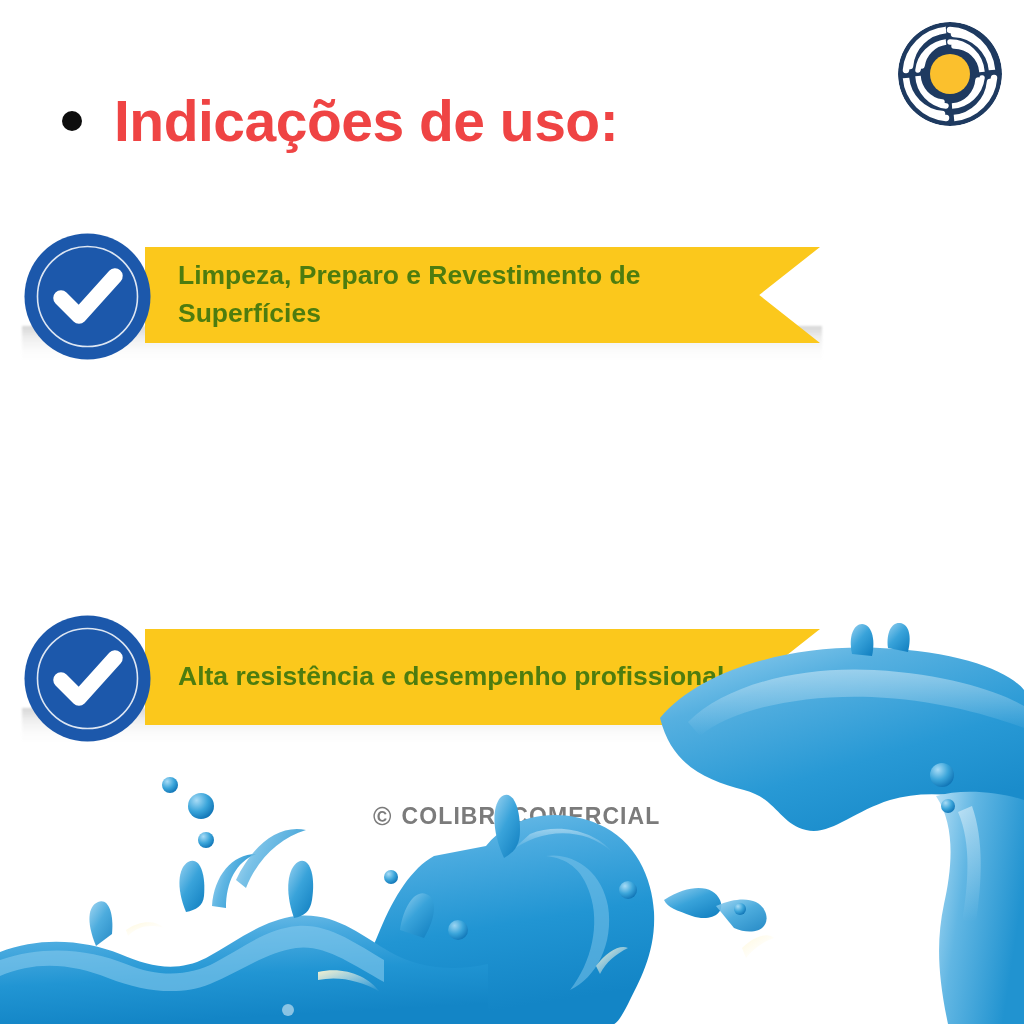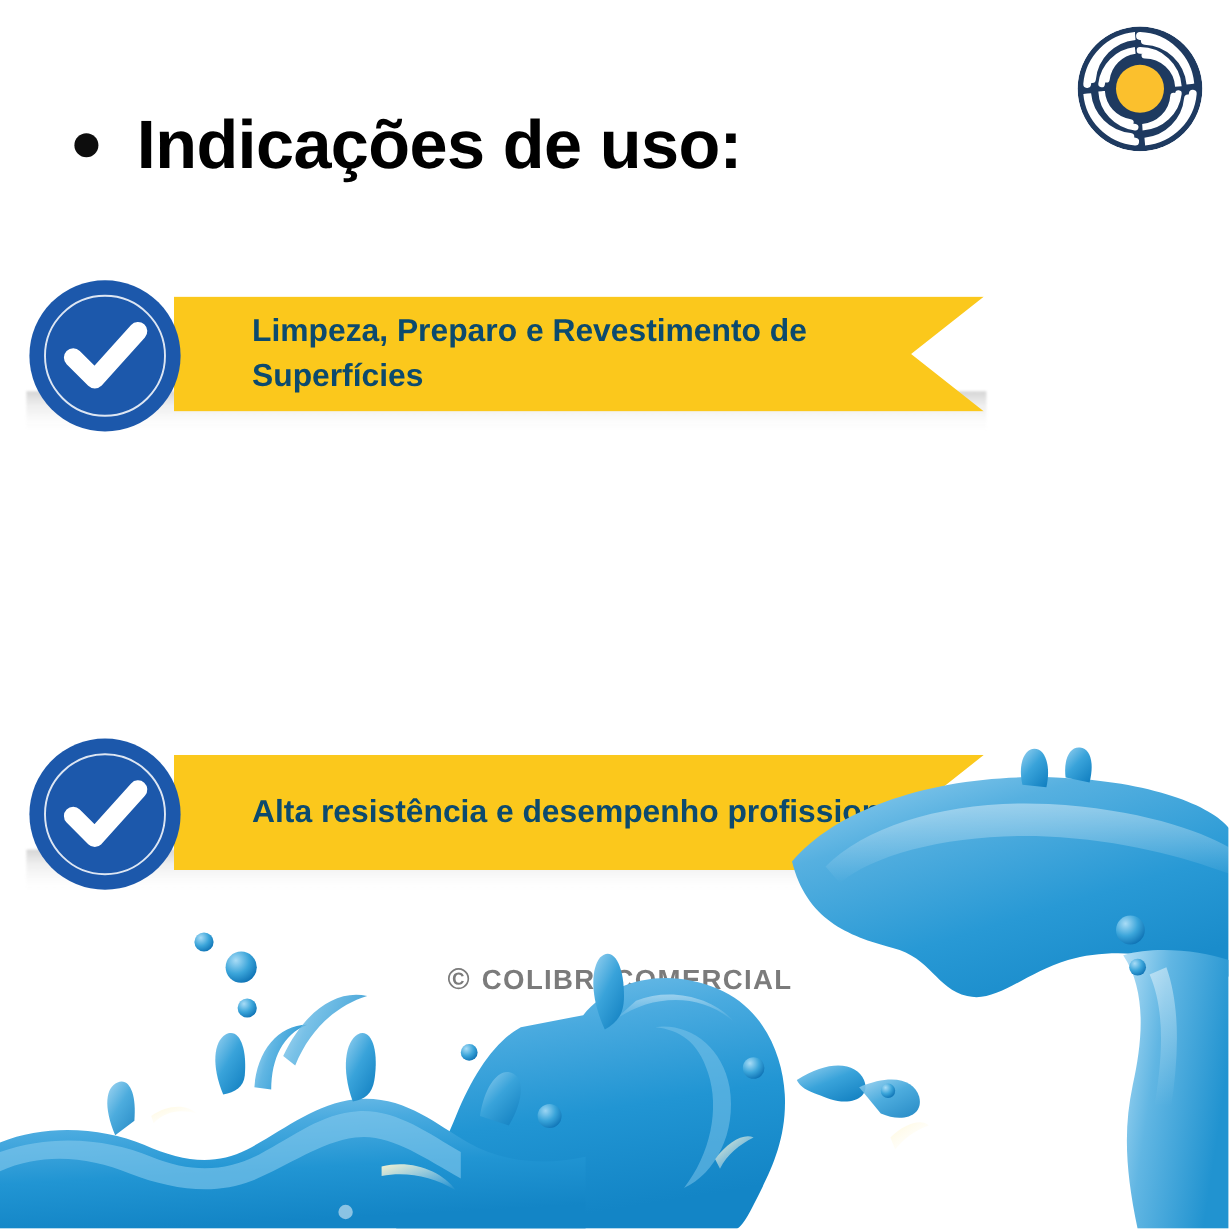--- a/index.html
+++ b/index.html
@@ -45,21 +45,21 @@
     width: 20px;
     height: 20px;
     border-radius: 50%;
     background: #0d0d0d;
     margin-right: 32px;
     flex: 0 0 auto;
   }
   #title-text {
     font-size: 57px;
     font-weight: bold;
-    color: #000000;
+    color: #ef4444;
     letter-spacing: -0.5px;
     line-height: 1;
     white-space: nowrap;
   }
 
   
   .benefit-row {
     position: absolute;
     left: 0;
     width: 1024px;
@@ -97,23 +97,22 @@
     position: absolute;
     left: 178px;
     top: 17px;
     width: 590px;
     height: 96px;
     display: flex;
     flex-direction: column;
     justify-content: center;
     font-size: 26.5px;
     font-weight: bold;
-    color: #0c4a6e;
+    color: #4d7c0f;
     line-height: 1.42;
-    margin-left: 32px;
   }
 
   
   .check-badge {
     position: absolute;
     left: 23px;
     top: 2px;
     width: 129px;
     height: 129px;
   }

